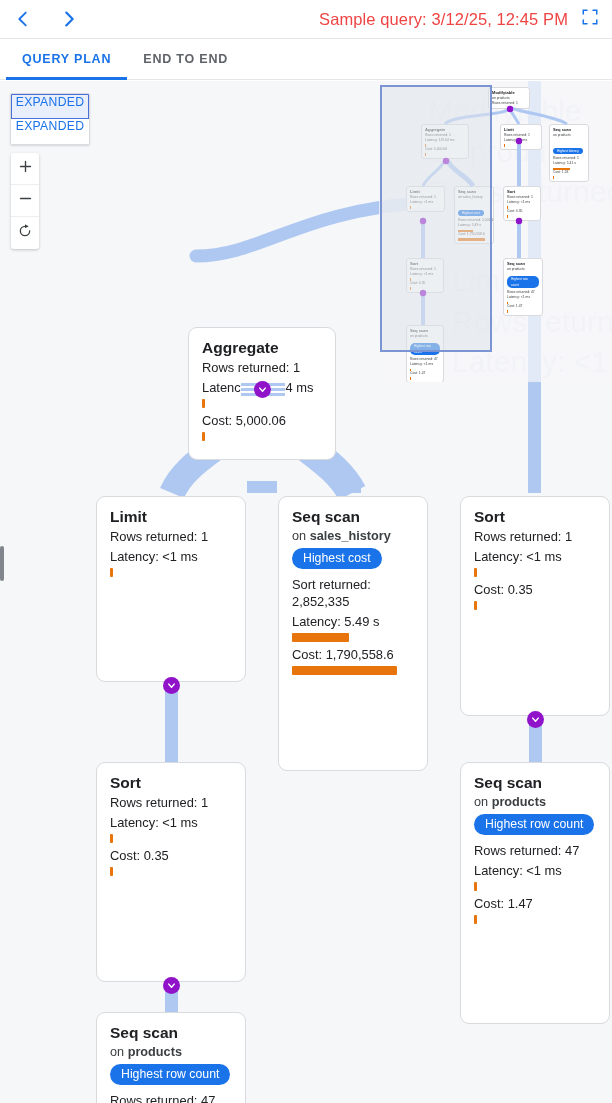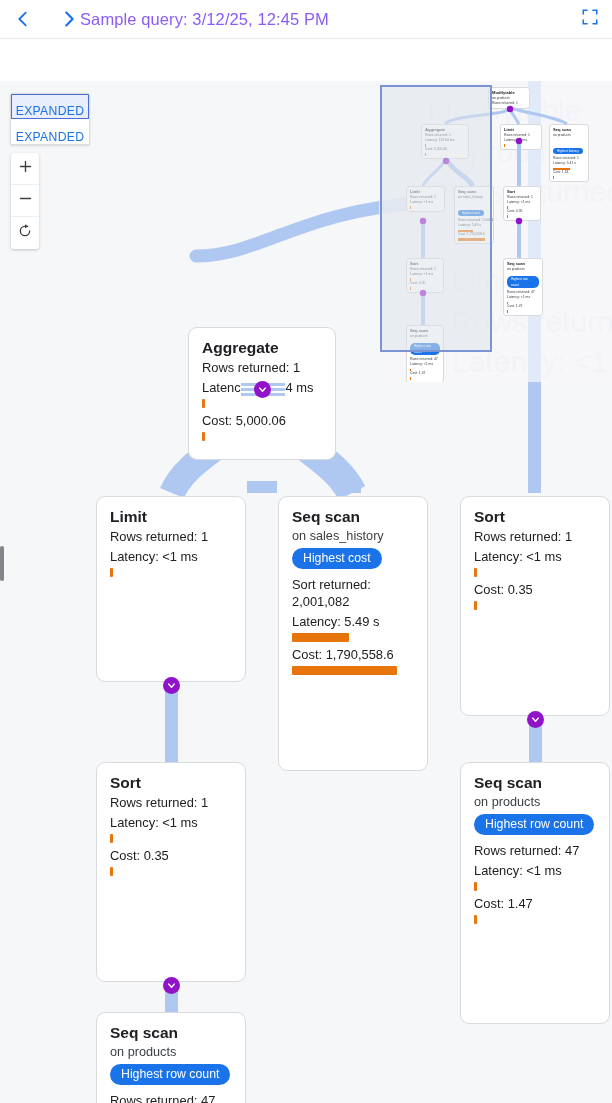--- a/index.html
+++ b/index.html
@@ -16,21 +16,21 @@
     position: absolute; left: 0; top: 0; width: 612px; height: 39px;
     background: #ffffff; border-bottom: 1px solid #e4e6e8;
     display: flex; align-items: center;
   }
   .nav-arrow {
     width: 46px; height: 39px; display: flex; align-items: center; justify-content: center;
     color: #1a73e8; cursor: pointer;
   }
   .nav-arrow svg { display: block; }
   .header-title {
-    flex: 1; text-align: left; font-size: 16.5px; color: #8b5cf6;
+    flex: 1; text-align: right; font-size: 16.5px; color: #ef4444;
     letter-spacing: .1px; margin-left: -12px;
   }
   .fullscreen-btn {
     width: 44px; height: 39px; display: flex; align-items: center; justify-content: center;
     color: #1a73e8; cursor: pointer;
   }
 
   
   .tabs {
     position: absolute; left: 0; top: 39px; width: 612px; height: 41px;
@@ -65,40 +65,40 @@
   .wm1 { left: 428px; top: 10px; }
   .wm2 { left: 452px; top: 180px; }
 
   
   .node {
     position: absolute; background: #ffffff; border: 1px solid #d8dadd;
     border-radius: 9px; padding: 11px 13px 13px 13px;
   }
   .node-title { font-size: 15.5px; font-weight: bold; color: #202124; margin-bottom: 3px; }
   .node-sub { font-size: 12.7px; color: #3c4043; margin-bottom: 5px; }
-  .node-sub b { font-weight: normal; }
+  .node-sub b { font-weight: bold; }
   .badge {
     display: inline-block; background: #1a73e8; color: #ffffff;
     font-size: 12.3px; border-radius: 11px; padding: 3px 11px 4px 11px;
     margin-bottom: 6px; white-space: nowrap;
   }
   .metric { font-size: 12.9px; color: #202124; margin-top: 5px; }
   .metric.tight { margin-top: 2px; }
   .bar { height: 9px; background: #e8740c; margin-top: 4px; border-radius: 1px; }
   .bar.tiny { width: 3px; }
 
   
   .mode-group {
     position: absolute; left: 10px; top: 12px; width: 80px;
     background: #ffffff; border: 1px solid #dadce0; border-radius: 2px;
     box-shadow: 0 1px 2px rgba(60,64,67,.18);
     overflow: hidden; z-index: 40;
   }
   .mode-btn {
-    height: 25px; display: flex; align-items: flex-end; justify-content: center;
+    height: 25px; display: flex; align-items: flex-start; justify-content: center;
     font-size: 12.2px; color: #1a73e8; letter-spacing: .3px; cursor: pointer;
     background: #ffffff;
   }
   .mode-btn.selected { background: #e8eefc; border: 1.5px solid #4a6fd8; }
 
   .zoom-group {
     position: absolute; left: 11px; top: 72px; width: 28px;
     background: #ffffff; border-radius: 3px;
     box-shadow: 0 1px 3px rgba(60,64,67,.28);
     overflow: hidden; z-index: 40;
@@ -176,20 +176,28 @@
         <svg width="18" height="18" viewBox="0 0 24 24" fill="none" stroke="#1a73e8" stroke-width="2" stroke-linecap="round">
           <path d="M3 8 V3 H8"></path>
             <path d="M16 3 H21 V8"></path>
             <path d="M21 16 V21 H16"></path>
             <path d="M8 21 H3 V16"></path>
         </svg>
       </span>
     </div>
   </div>
 
+  <div class="tabs">
+    <div class="tab active">
+      <span>QUERY PLAN</span>
+    </div>
+    <div class="tab">
+      <span>END TO END</span>
+    </div>
+  </div>
 
   <div class="canvas">
 
     <div class="watermark wm1"><span>Modifytable</span>
 <span>on products</span>
 <span>Rows returned: 1</span></div>
     <div class="watermark wm2"><span>Limit</span>
 <span>Rows returned: 1</span>
 <span>Latency: &lt;1 ms</span></div>
 
@@ -239,21 +247,21 @@
       <svg width="11" height="11" viewBox="0 0 24 24">
           <path d="M6 9 L12 16 L18 9" fill="none" stroke="#ffffff" stroke-width="3.2" stroke-linecap="round" stroke-linejoin="round"></path>
         </svg>
     </div>
 
     <div class="node" style="left:278px; top:415px; width:150px; height:275px;">
       <div class="node-title">Seq scan</div>
       <div class="node-sub"><span>on</span> <b>sales_history</b></div>
       <div class="badge">Highest cost</div>
       <div class="metric tight">Sort returned:</div>
-      <div class="metric tight">2,001,082</div>
+      <div class="metric tight">2,852,335</div>
       <div class="metric">Latency: 5.49 s</div>
       <div class="bar" style="width:57px;"></div>
       <div class="metric">Cost: 1,790,558.6</div>
       <div class="bar" style="width:105px;"></div>
     </div>
 
     <div class="node" style="left:460px; top:415px; width:150px; height:220px;">
       <div class="node-title">Sort</div>
       <div class="metric tight">Rows returned: 1</div>
       <div class="metric">Latency: &lt;1 ms</div>

